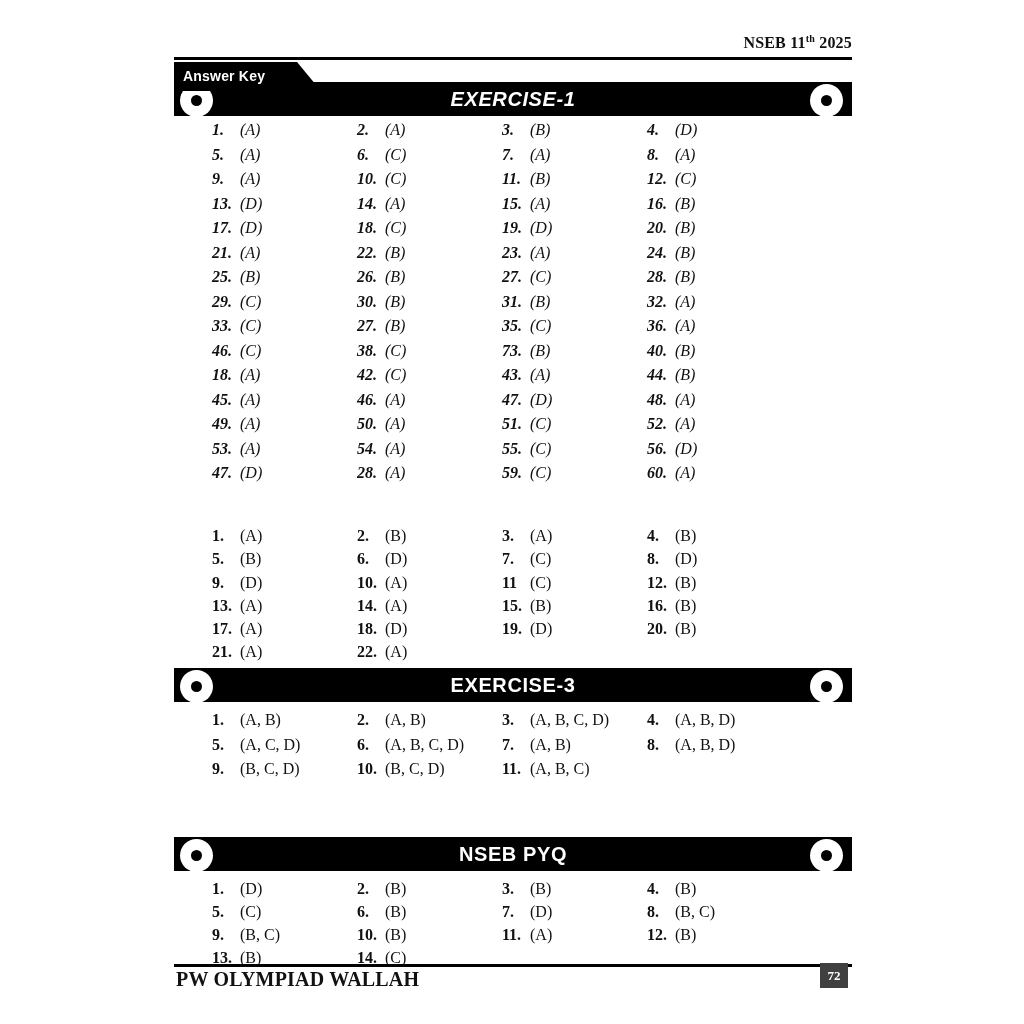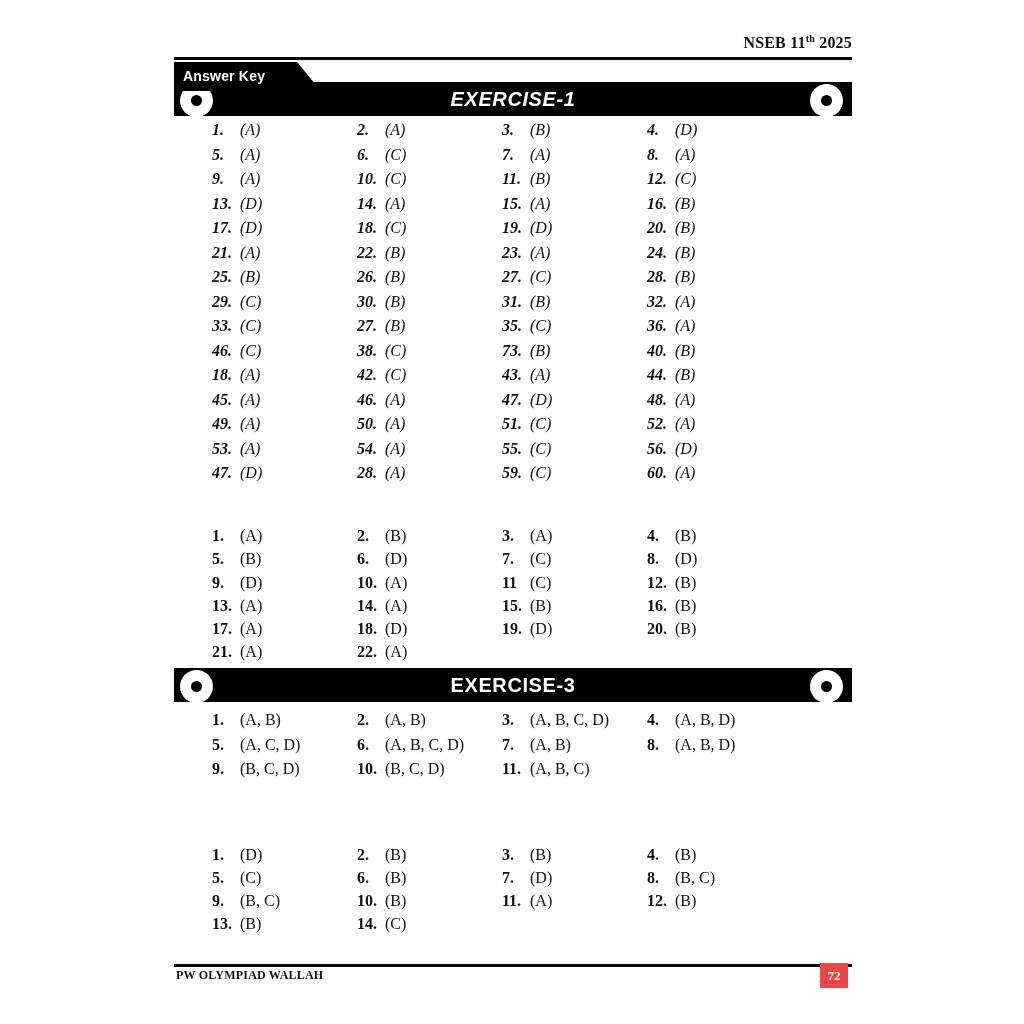--- a/index.html
+++ b/index.html
@@ -106,28 +106,28 @@
   .exercise-3 { top: 668px; }
   .exercise-3 .grid { margin-top: 8px;  --rh: 24.7px; }
   .nseb-pyq   { top: 837px; }
   .nseb-pyq .grid { margin-top: 8px;  --rh: 22.9px; }
 
   
   .footer-brand {
     position: absolute;
     top: 968px; left: 176px;
     font-weight: bold;
-    font-size: 12px;
+    font-size: 20px;
     letter-spacing: 0.2px;
   }
   .page-number-box {
     position: absolute;
     top: 963px; left: 820px;
     width: 28px; height: 25px;
-    background: #ef4444;
+    background: #404040;
     color: #fff;
     font-weight: bold;
     font-size: 13px;
     text-align: center;
     line-height: 25px;
   }
 </style>
 </head>
 <body>
 
@@ -626,20 +626,25 @@
   </div>
 
   <div class="cell">
     <span class="q-num">11.</span>
     <span class="q-ans">(A, B, C)</span>
   </div>
 </div>
   </div>
 
   <div class="section nseb-pyq">
+    <div class="bar">
+      <span class="bar-circle left"></span>
+      <div class="bar-title">NSEB PYQ</div>
+      <span class="bar-circle right"></span>
+    </div>
     <div class="grid">
   <div class="cell">
     <span class="q-num">1.</span>
     <span class="q-ans">(D)</span>
   </div>
 
   <div class="cell">
     <span class="q-num">2.</span>
     <span class="q-ans">(B)</span>
   </div>

